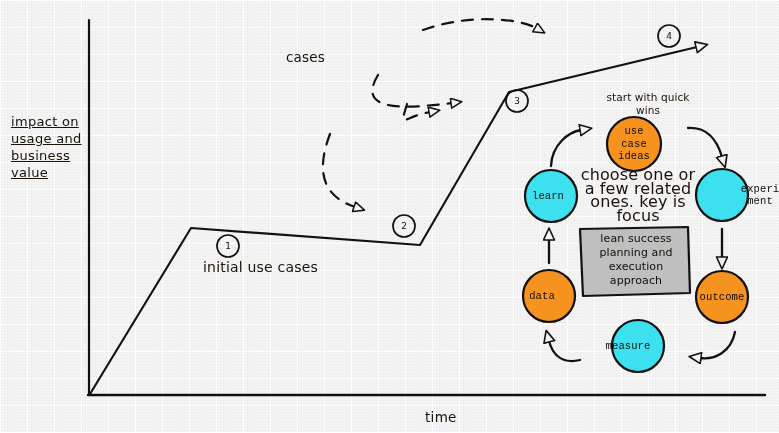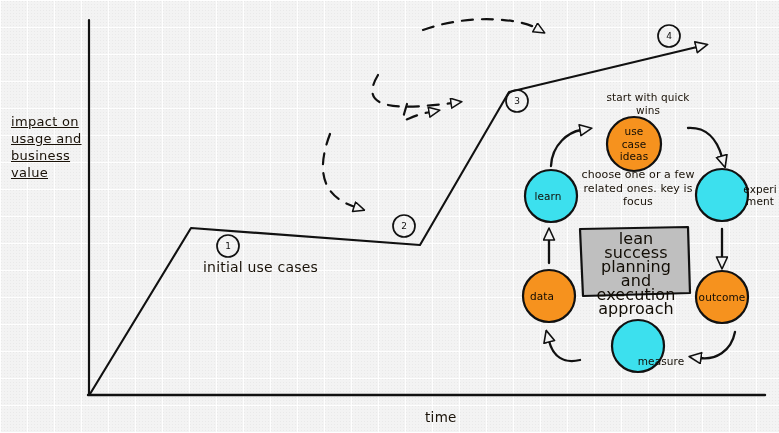--- a/index.html
+++ b/index.html
@@ -30,36 +30,37 @@
   #y-axis-label{left:11px;top:113px;width:92px;}
   #x-axis-label{left:425px;top:409px;font-size:13.5px;letter-spacing:.3px;}
   #subsequent-label{left:286px;top:48px;width:140px;font-size:13.5px;line-height:19px;letter-spacing:.2px;}
   #initial-label{left:203px;top:259px;font-size:14px;letter-spacing:.2px;white-space:nowrap;}
   #quickwins-label{
     left:588px;top:91px;width:96px;text-align:center;
     font-size:10.5px;line-height:13px;letter-spacing:.1px;margin-left:12px;
   }
   #choose-label{
     left:578px;top:168px;width:120px;text-align:center;
-    font-size:11px;line-height:13.5px;letter-spacing:.1px;
+    font-size:16px;line-height:13.5px;letter-spacing:.1px;
   }
   .node-label{
     position:absolute;text-align:center;color:#120d05;
     font-size:10.5px;line-height:12.5px;letter-spacing:.1px;
     pointer-events:none;
     display:flex;align-items:center;justify-content:center;
     flex-direction:column;
+    font-family:Liberation Mono, monospace;
   }
   .marker-num{
     position:absolute;text-align:center;font-size:9px;color:#111;
     width:20px;line-height:20px;pointer-events:none;
   }
   #center-box-text{
     position:absolute;left:586px;top:232px;width:100px;text-align:center;
-    font-size:16px;line-height:14px;letter-spacing:.1px;color:#120d05;
+    font-size:11px;line-height:14px;letter-spacing:.1px;color:#120d05;
   }
 </style>
 </head>
 <body>
 
 <div id="canvas"></div>
 
 <svg class="layer" viewBox="0 0 779 433">
   <defs>
     <marker id="hollowArrow" markerWidth="14" markerHeight="14" refX="2" refY="6" orient="auto" markerUnits="userSpaceOnUse">
@@ -116,20 +117,21 @@
       <path d="M549,263 L549,239" marker-end="url(#hollowArrow)"></path>
     </g>
   </g>
 </svg>
 
 <div class="txt axis-label" id="y-axis-label">impact on usage and business value</div>
 
 <div class="txt" id="x-axis-label">time</div>
 
 <div class="txt" id="subsequent-label">
+  <div>cases</div>
 </div>
 
 <div class="txt" id="initial-label">initial use cases</div>
 
 <div class="txt" id="quickwins-label">start with quick wins</div>
 
 <div class="txt" id="choose-label">choose one or a few related ones. key is focus</div>
 
 <div id="center-box-text">lean success planning and execution approach</div>
 
@@ -144,17 +146,17 @@
   <span>ideas</span>
 </div>
 
 <div class="node-label" style="left:696px;top:182px;width:64px;height:26px;padding-left:32px;">
   <span>experi</span>
   <span>ment</span>
 </div>
 
 <div class="node-label" style="left:694px;top:290px;width:56px;height:14px;">outcome</div>
 
-<div class="node-label" style="left:644px;top:339px;width:34px;height:14px;margin-top:15px;">measure</div>
+<div class="node-label" style="left:611px;top:339px;width:34px;height:14px;">measure</div>
 
 <div class="node-label" style="left:524px;top:289px;width:36px;height:14px;">data</div>
 
 <div class="node-label" style="left:526px;top:189px;width:44px;height:14px;">learn</div>
 
 </body></html>

